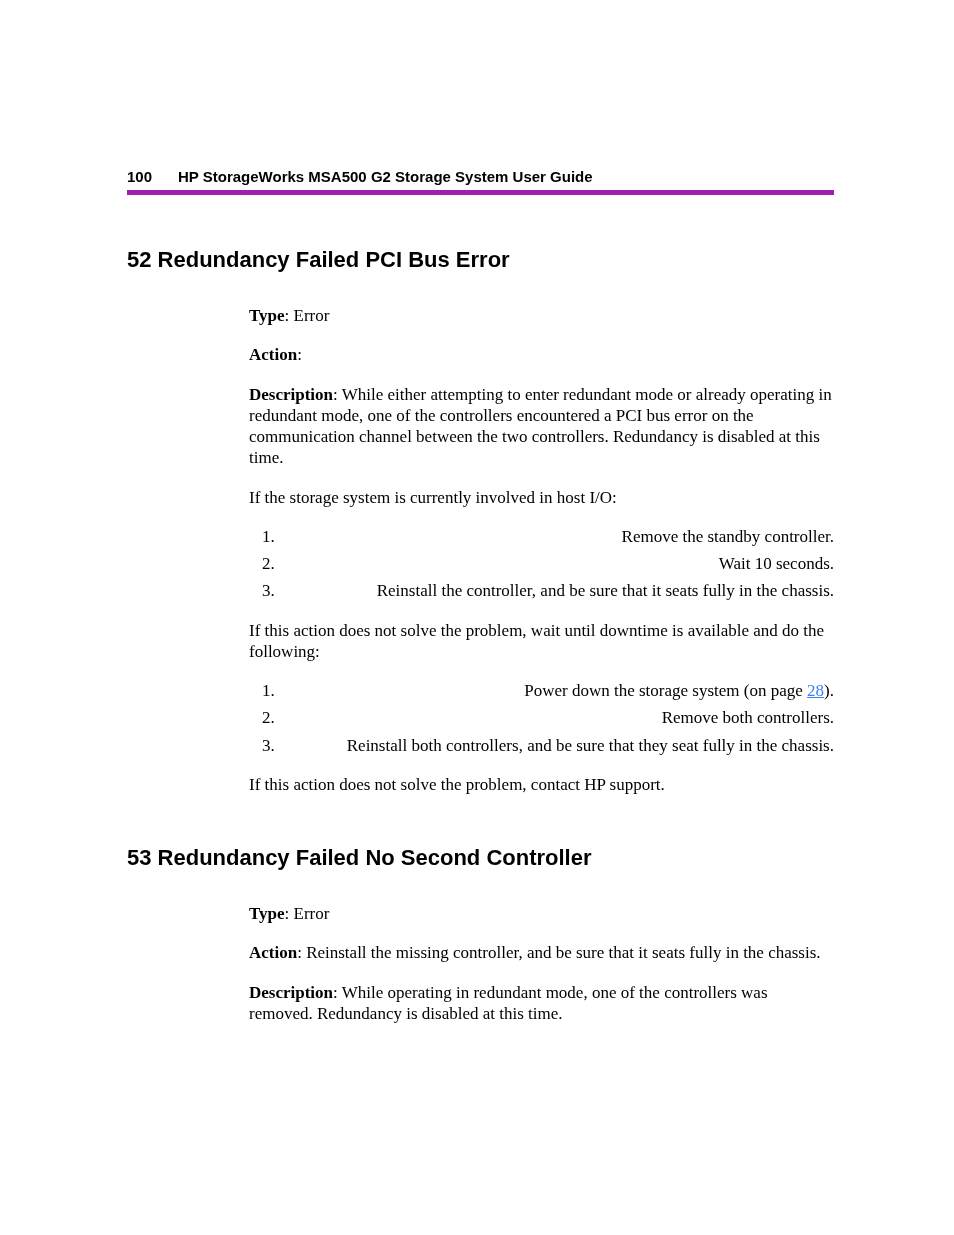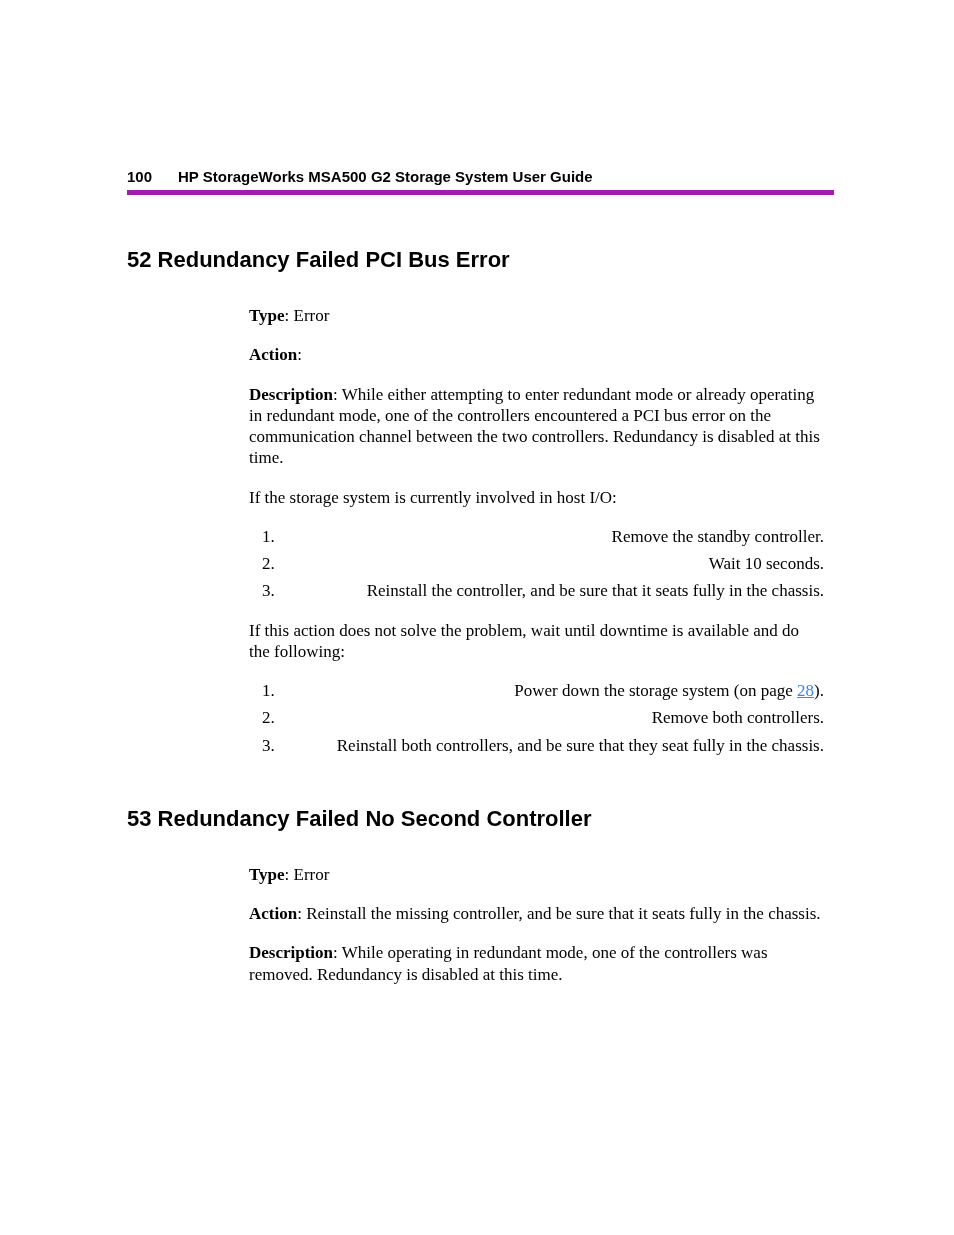--- a/index.html
+++ b/index.html
@@ -23,21 +23,20 @@
     }
     .page-num { margin-right: 22px; }
     h2 {
       font-family: Arial, Helvetica, sans-serif;
       font-weight: bold;
       font-size: 22px;
       margin-bottom: 32px;
     }
     .content-block {
       margin-left: 122px;
-      margin-right: 10px;
       font-size: 17px;
       line-height: 1.25;
     }
     .para { margin-bottom: 18px; }
     .bold { font-weight: bold; }
     ol {
       list-style: decimal;
       padding-left: 30px;
       margin-bottom: 18px;
       text-align: right;
@@ -73,20 +72,21 @@
   </ol>
 
   <p class="para">If this action does not solve the problem, wait until downtime is available and do the following:</p>
 
   <ol>
     <li><span>Power down the storage system (on page </span><a href="#" class="page-link">28</a><span>).</span></li>
     <li>Remove both controllers.</li>
     <li>Reinstall both controllers, and be sure that they seat fully in the chassis.</li>
   </ol>
 
+  <p class="para">If this action does not solve the problem, contact HP support.</p>
 </div>
 
 <div class="section-gap"></div>
 
 <h2>53 Redundancy Failed No Second Controller</h2>
 
 <div class="content-block">
   <p class="para"><span class="bold">Type</span><span>: Error</span></p>
 
   <p class="para"><span class="bold">Action</span><span>: Reinstall the missing controller, and be sure that it seats fully in the chassis.</span></p>

